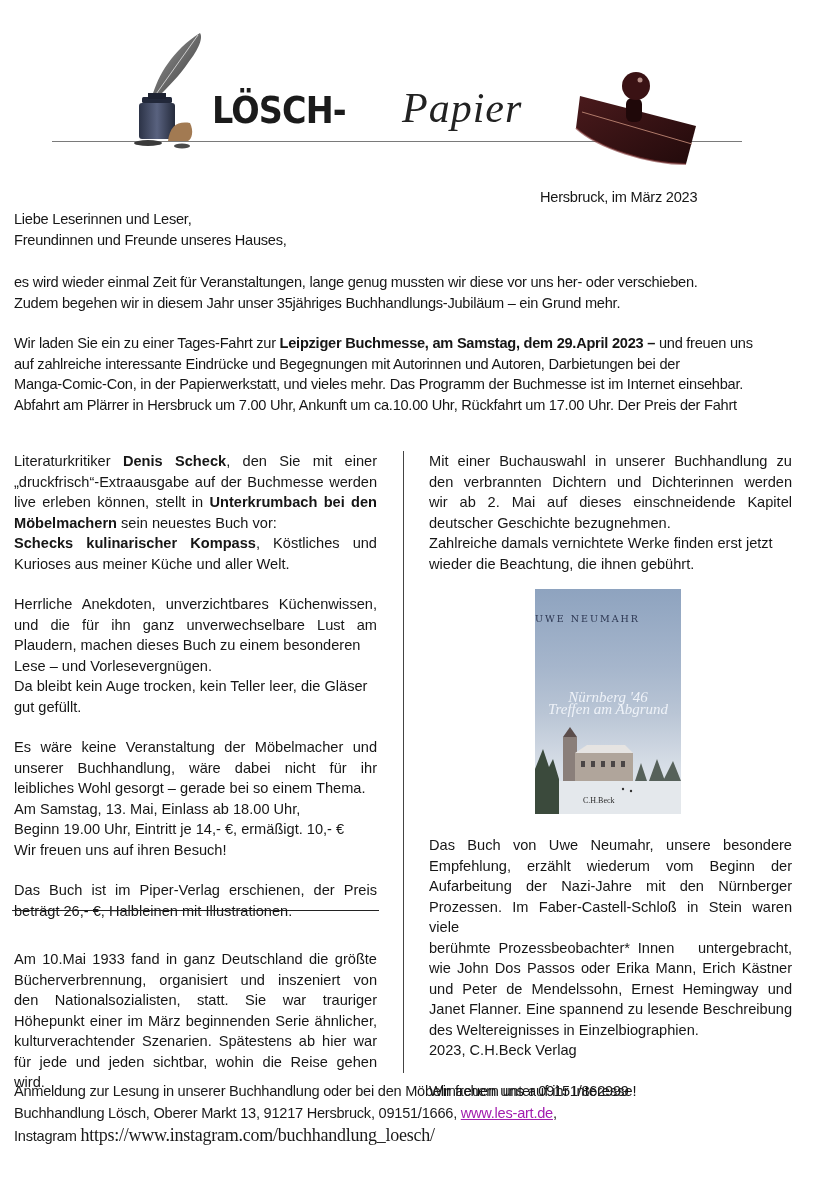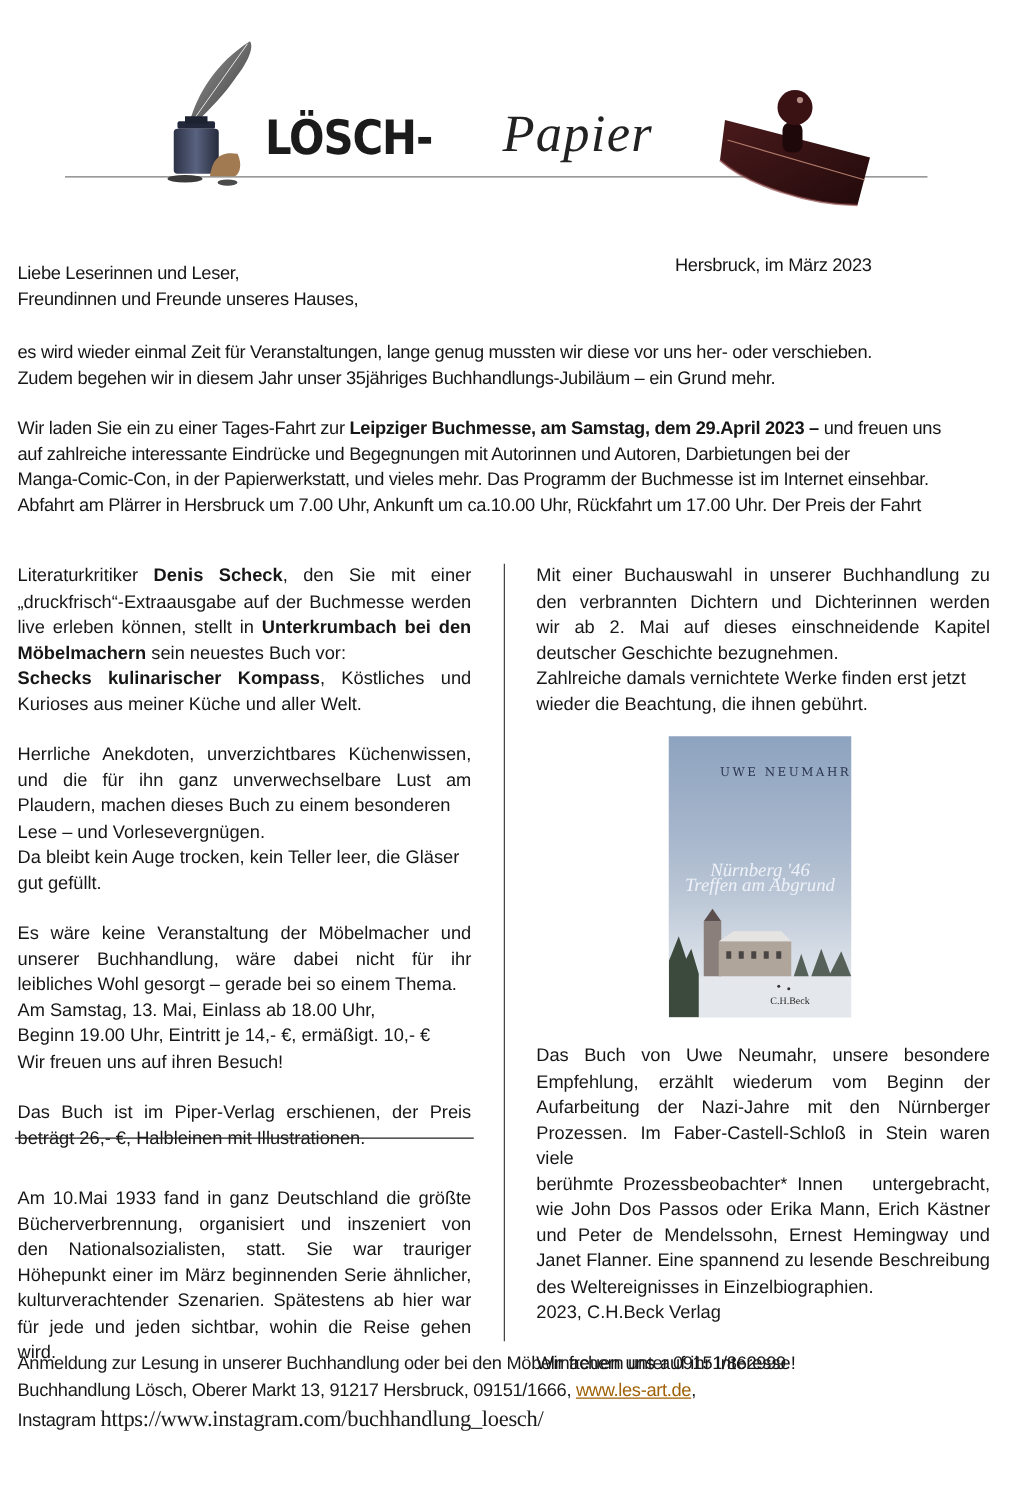--- a/index.html
+++ b/index.html
@@ -15,45 +15,45 @@
     .logo-main { font-family: "DejaVu Sans", sans-serif; font-weight: bold; font-size: 38px; letter-spacing: -1px; color: #1b1b1b; transform: scaleX(0.88); transform-origin: left; display: inline-block; }
     .logo-script { position: absolute; left: 190px; top: -4px; font-family: Liberation Serif, serif; font-style: italic; font-size: 42px; color: #222; letter-spacing: 1px; white-space: nowrap; }
 
     
     .t { position: absolute; font-size: 14.6px; line-height: 20.5px; color: #161616; }
     .t b { font-weight: bold; }
     .narrow { font-family: "Liberation Sans", sans-serif; letter-spacing: -0.25px; }
     .line { display: block; white-space: nowrap; }
     .jline { display: block; text-align: justify; text-align-last: justify; white-space: normal; }
 
-    .dateline { left: 540px; top: 187px; margin-top: 16px; }
+    .dateline { left: 540px; top: 187px; }
     .greeting { left: 14px; top: 209px; }
     .intro { left: 14px; top: 272px; }
     .trip { left: 14px; top: 333px; }
 
     .col-left { position: absolute; left: 14px; top: 451px; width: 363px; }
     .col-right { position: absolute; left: 429px; top: 451px; width: 363px; }
     .col-divider { position: absolute; left: 403px; top: 451px; width: 1px; height: 622px; background: #444; }
     .left-rule { position: absolute; left: 12px; top: 910px; width: 367px; height: 1px; background: #222; }
 
     .para { margin-bottom: 20px; }
 
     .book-cover {
       position: absolute; left: 535px; top: 589px; width: 146px; height: 225px;
       background: linear-gradient(180deg, #8ea3bf 0%, #a6b6cc 35%, #b9c5d5 55%, #d6dde6 78%, #e8ecef 100%);
       overflow: hidden;
     }
-    .cover-author { position: absolute; left: 0; width: 100%; top: 24px; text-align: right; font-family: "DejaVu Serif", serif; font-size: 9.5px; letter-spacing: 2px; color: #2b3550; }
+    .cover-author { position: absolute; left: 0; width: 100%; top: 24px; text-align: left; font-family: "DejaVu Serif", serif; font-size: 9.5px; letter-spacing: 2px; color: #2b3550; }
     .cover-title { position: absolute; left: 0; width: 100%; top: 58px; text-align: center; font-family: "Liberation Serif", serif; font-size: 17px; line-height: 19px; color: #24305a; }
     .cover-sub { position: absolute; left: 0; width: 100%; top: 102px; text-align: center; font-family: "Liberation Serif", serif; font-style: italic; font-size: 15px; line-height: 12px; color: #eef2f8; }
-    .cover-publisher { position: absolute; left: 0; width: 100%; top: 207px; text-align: center; font-family: "Liberation Serif", serif; font-size: 8px; color: #2a2a2a; padding-left: 48px; }
+    .cover-publisher { position: absolute; left: 0; width: 100%; top: 207px; font-family: "Liberation Serif", serif; font-size: 8px; color: #2a2a2a; padding-left: 48px; }
     .cover-scene { position: absolute; left: 0; top: 130px; width: 146px; height: 95px; }
 
     .footer { position: absolute; left: 14px; top: 1080px; font-size: 14.6px; line-height: 22px; }
-    .footer a { color: #a16207; text-decoration: underline; }
+    .footer a { color: #a21caf; text-decoration: underline; }
     .insta-url { font-family: "Liberation Serif", serif; font-size: 18px; }
   </style>
 </head>
 <body>
 
 <div class="header">
   <div class="header-rule"></div>
 
   <svg class="quill-ink" viewBox="0 0 100 130">
     <defs>

